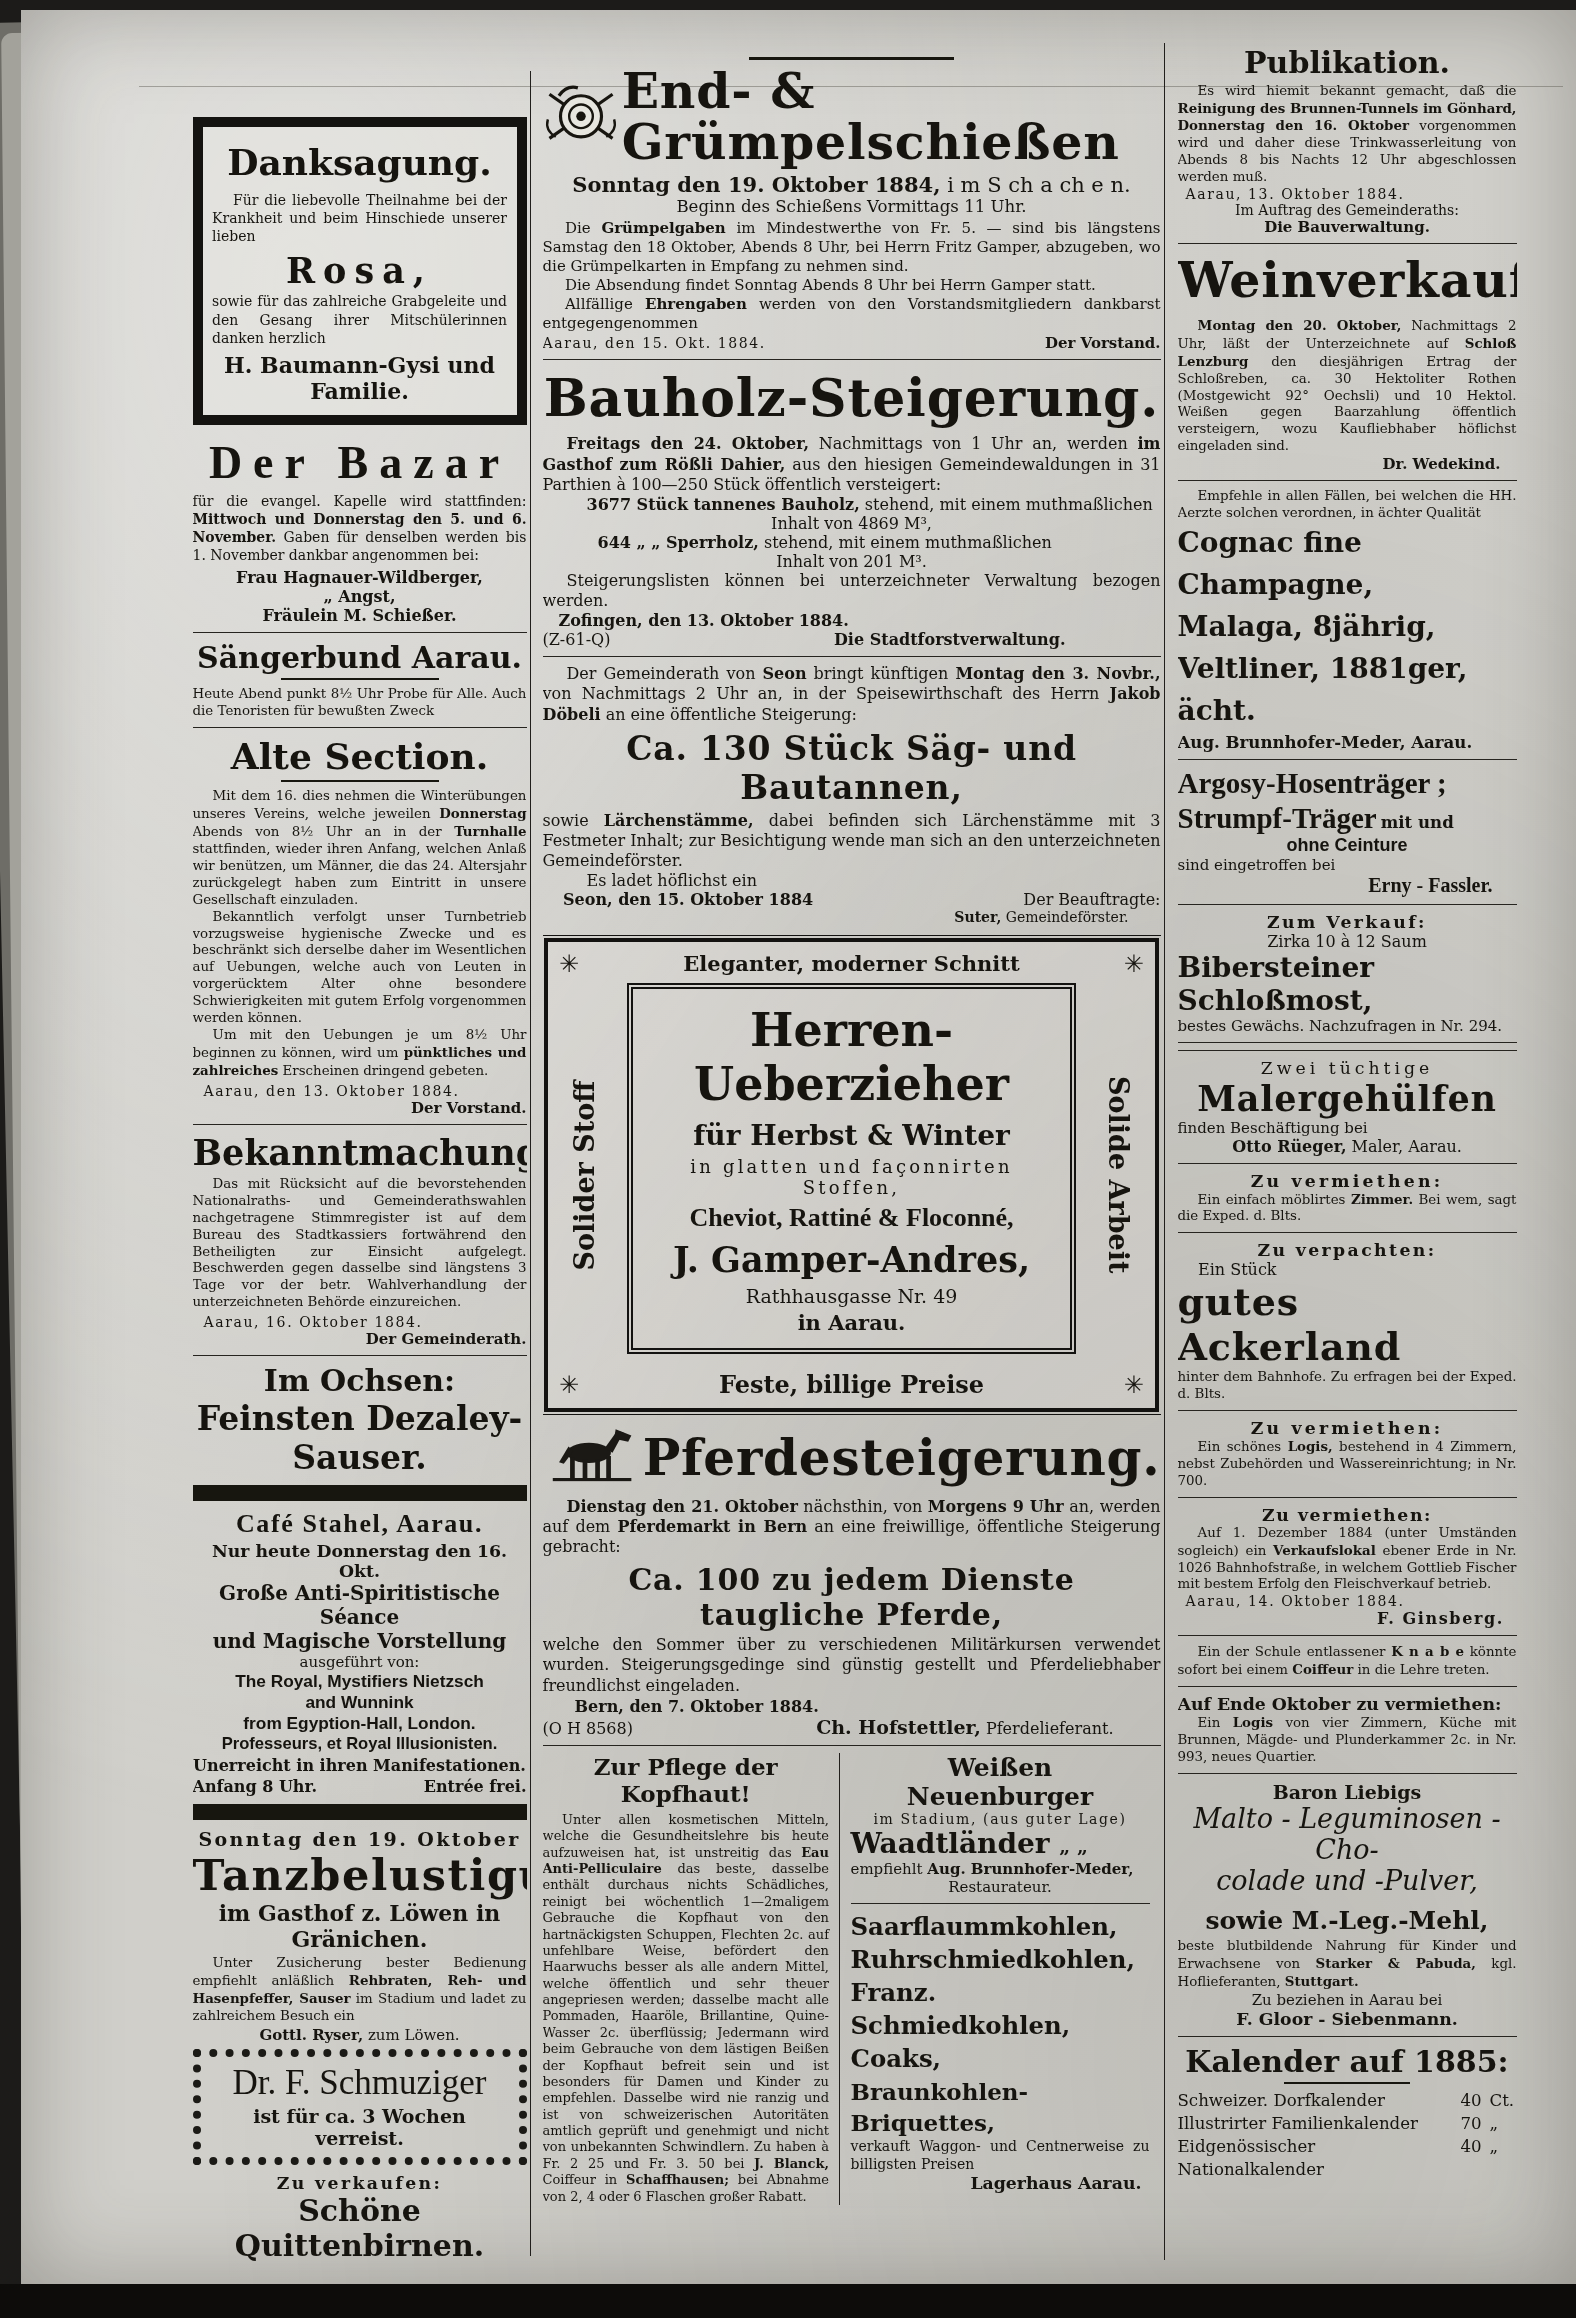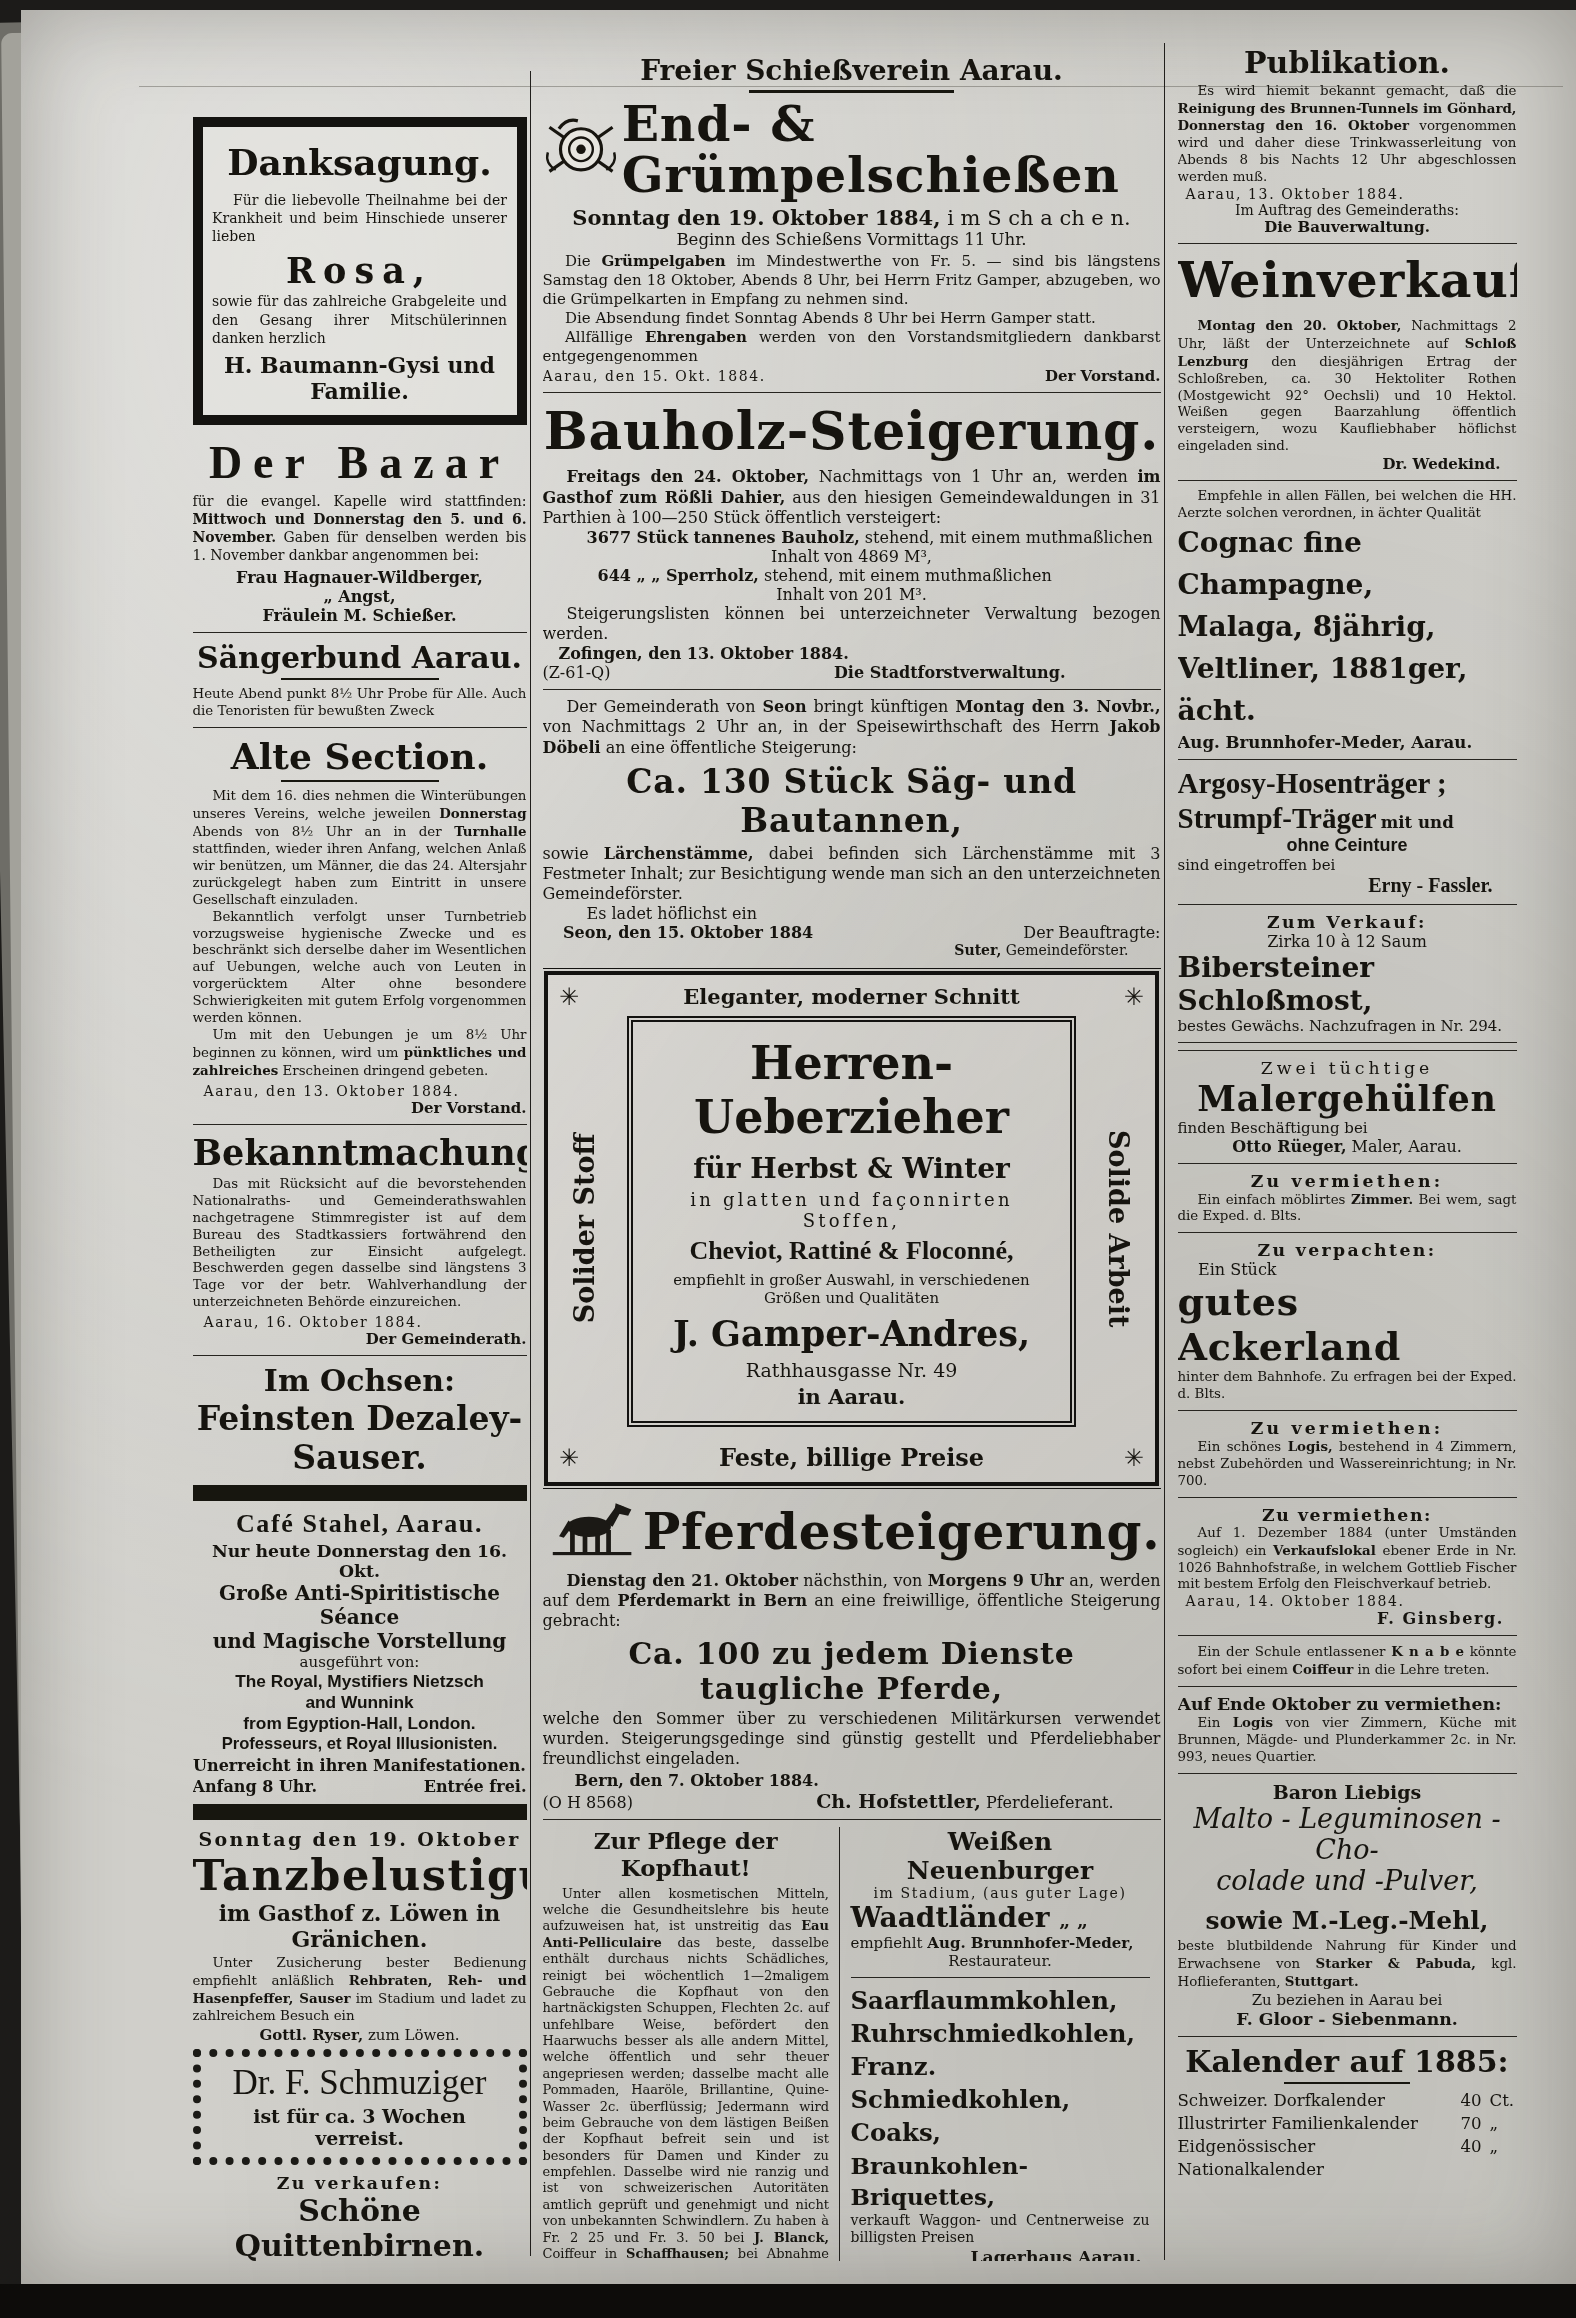--- a/index.html
+++ b/index.html
@@ -174,21 +174,20 @@
         <div class="t-c b" style="font-size:17.3px;letter-spacing:2.4px">Zu verkaufen:</div>
         <div class="t-c b" style="font-size:30px">Schöne Quittenbirnen.</div>
         <div class="t-c b" style="font-size:17.3px">Nr. 20 B Küttigerstraße.</div>
       </div>
       <div class="sep"></div>
 
     </div>
 
     <div id="col-mid" class="col">
       <div>
-        <div class="t-c b" style="font-size:28px">Freier Schießverein Aarau.</div>
         <div class="short" style="width:205px;border-top-width:3.2px"></div>
         <div class="headrow">
           <span class="icon">
             <svg width="76" height="71" viewBox="0 0 96 90">
               <g stroke="#17150f" fill="none" stroke-width="4">
                 <line x1="8" y1="74" x2="88" y2="18"></line>
                   <line x1="8" y1="18" x2="88" y2="74"></line>
               </g>
               <circle cx="48" cy="46" r="26" fill="#e7e6df" stroke="#17150f" stroke-width="4"></circle>
               <circle cx="48" cy="46" r="15" fill="none" stroke="#17150f" stroke-width="3"></circle>
@@ -248,21 +247,20 @@
         <span class="ast bl">✳</span>
         <span class="ast br">✳</span>
         <div class="hbox-top">Eleganter, moderner Schnitt</div>
         <div class="hside l">Solider Stoff</div>
         <div class="hside r">Solide Arbeit</div>
         <div class="hinner">
           <div class="title-ueb">Herren-Ueberzieher</div>
           <div class="b" style="font-size:28px;margin-top:8px">für Herbst &amp; Winter</div>
           <div style="font-size:18px;letter-spacing:3.2px;margin-top:4.7px">in glatten und façonnirten Stoffen,</div>
           <div class="b ant" style="font-size:26px;margin-top:4.7px">Cheviot, Rattiné &amp; Floconné,</div>
-          <div style="font-size:15px;margin-top:4.7px">empfiehlt in großer Auswahl, in verschiedenen Größen und Qualitäten</div>
           <div class="b" style="font-size:35px;margin-top:6.3px">J. Gamper-Andres,</div>
           <div style="font-size:19px;margin-top:4.7px">Rathhausgasse Nr. 49</div>
           <div class="b" style="font-size:21px;margin-top:3.2px">in Aarau.</div>
         </div>
         <div class="hbox-bot">Feste, billige Preise</div>
       </div>
 
       <div>
         <div class="headrow" style="justify-content:space-between">
           <span class="icon">

